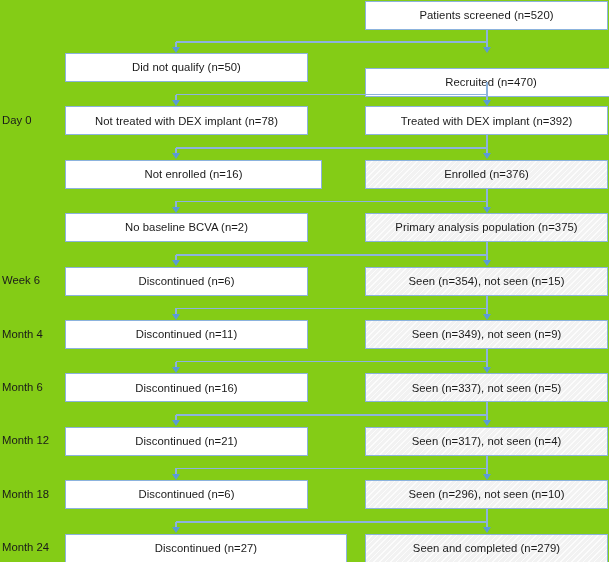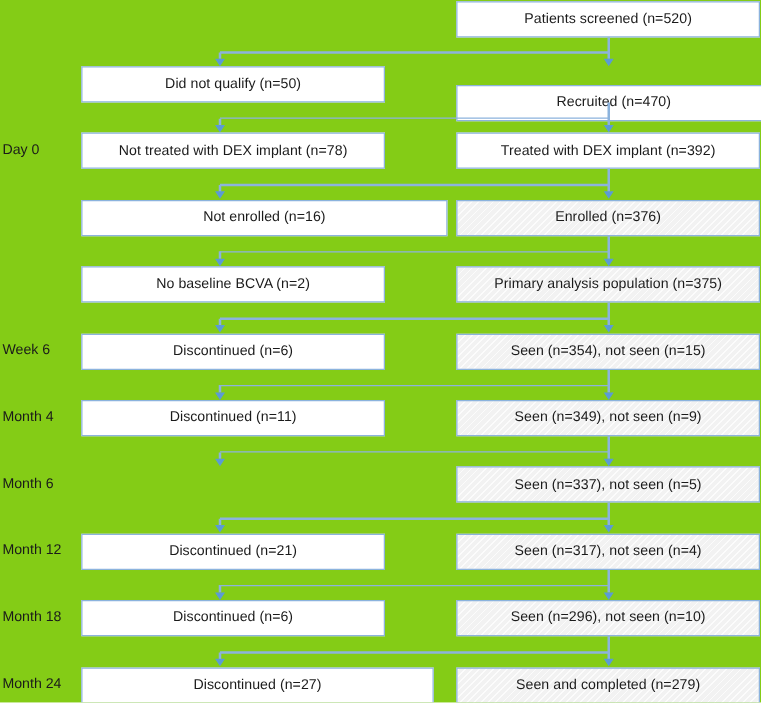--- a/index.html
+++ b/index.html
@@ -80,21 +80,21 @@
     <div class="conn v-line" style="left: 175.3px; top: 94.688px; height: 5.712px;"></div>
     <div class="arrow" style="left: 171.5px; top: 99.9px;"></div>
     <div class="row-label" style="left: 2px; top: 114.9px;">Day 0</div>
     <div class="node" style="left: 65px; top: 106.4px; width: 243px; height: 29px;">Not treated with DEX implant (n=78)</div>
     <div class="node" style="left: 365px; top: 106.4px; width: 243px; height: 29px;">Treated with DEX implant (n=392)</div>
     <div class="conn v-line" style="left: 486.3px; top: 135.4px; height: 18.4px;"></div>
     <div class="arrow" style="left: 482.5px; top: 153.3px;"></div>
     <div class="conn h-line" style="left: 176px; top: 147.388px; width: 311px;"></div>
     <div class="conn v-line" style="left: 175.3px; top: 148.088px; height: 5.712px;"></div>
     <div class="arrow" style="left: 171.5px; top: 153.3px;"></div>
-    <div class="node" style="left: 65px; top: 159.8px; width: 293px; height: 29px;">Not enrolled (n=16)</div>
+    <div class="node" style="left: 65px; top: 159.8px; width: 257px; height: 29px;">Not enrolled (n=16)</div>
     <div class="node shaded" style="left: 365px; top: 159.8px; width: 243px; height: 29px;">Enrolled (n=376)</div>
     <div class="conn v-line" style="left: 486.3px; top: 188.8px; height: 18.4px;"></div>
     <div class="arrow" style="left: 482.5px; top: 206.7px;"></div>
     <div class="conn h-line" style="left: 176px; top: 200.788px; width: 311px;"></div>
     <div class="conn v-line" style="left: 175.3px; top: 201.488px; height: 5.712px;"></div>
     <div class="arrow" style="left: 171.5px; top: 206.7px;"></div>
     <div class="node" style="left: 65px; top: 213.2px; width: 243px; height: 29px;">No baseline BCVA (n=2)</div>
     <div class="node shaded" style="left: 365px; top: 213.2px; width: 243px; height: 29px;">Primary analysis population (n=375)</div>
     <div class="conn v-line" style="left: 486.3px; top: 242.2px; height: 18.4px;"></div>
     <div class="arrow" style="left: 482.5px; top: 260.1px;"></div>
@@ -111,20 +111,21 @@
     <div class="arrow" style="left: 171.5px; top: 313.5px;"></div>
     <div class="row-label" style="left: 2px; top: 328.5px;">Month 4</div>
     <div class="node" style="left: 65px; top: 320px; width: 243px; height: 29px;">Discontinued (n=11)</div>
     <div class="node shaded" style="left: 365px; top: 320px; width: 243px; height: 29px;">Seen (n=349), not seen (n=9)</div>
     <div class="conn v-line" style="left: 486.3px; top: 349px; height: 18.4px;"></div>
     <div class="arrow" style="left: 482.5px; top: 366.9px;"></div>
     <div class="conn h-line" style="left: 176px; top: 360.988px; width: 311px;"></div>
     <div class="conn v-line" style="left: 175.3px; top: 361.688px; height: 5.712px;"></div>
     <div class="arrow" style="left: 171.5px; top: 366.9px;"></div>
     <div class="row-label" style="left: 2px; top: 381.9px;">Month 6</div>
+    <div class="node" style="left: 65px; top: 373.4px; width: 243px; height: 29px;">Discontinued (n=16)</div>
     <div class="node shaded" style="left: 365px; top: 373.4px; width: 243px; height: 29px;">Seen (n=337), not seen (n=5)</div>
     <div class="conn v-line" style="left: 486.3px; top: 402.4px; height: 18.4px;"></div>
     <div class="arrow" style="left: 482.5px; top: 420.3px;"></div>
     <div class="conn h-line" style="left: 176px; top: 414.388px; width: 311px;"></div>
     <div class="conn v-line" style="left: 175.3px; top: 415.088px; height: 5.712px;"></div>
     <div class="arrow" style="left: 171.5px; top: 420.3px;"></div>
     <div class="row-label" style="left: 2px; top: 435.3px;">Month 12</div>
     <div class="node" style="left: 65px; top: 426.8px; width: 243px; height: 29px;">Discontinued (n=21)</div>
     <div class="node shaded" style="left: 365px; top: 426.8px; width: 243px; height: 29px;">Seen (n=317), not seen (n=4)</div>
     <div class="conn v-line" style="left: 486.3px; top: 455.8px; height: 18.4px;"></div>

